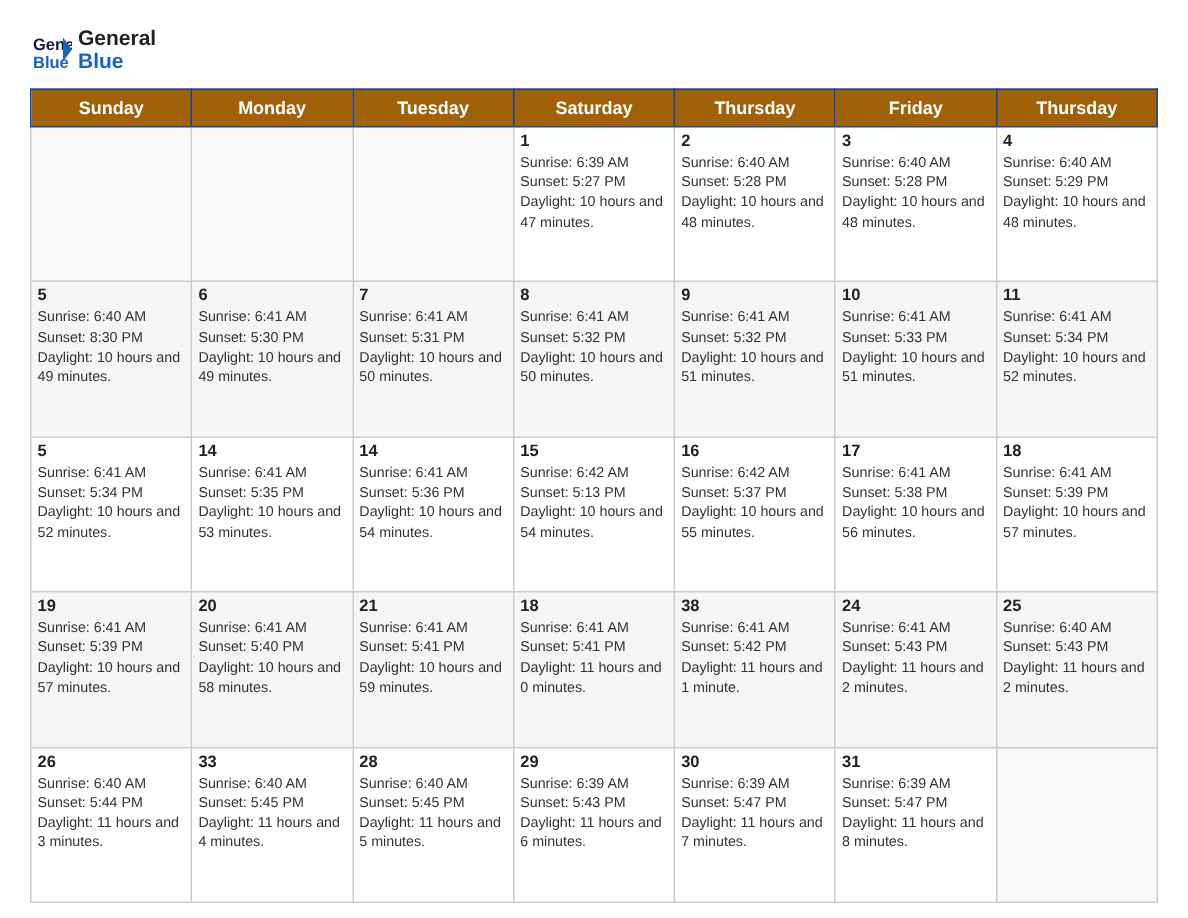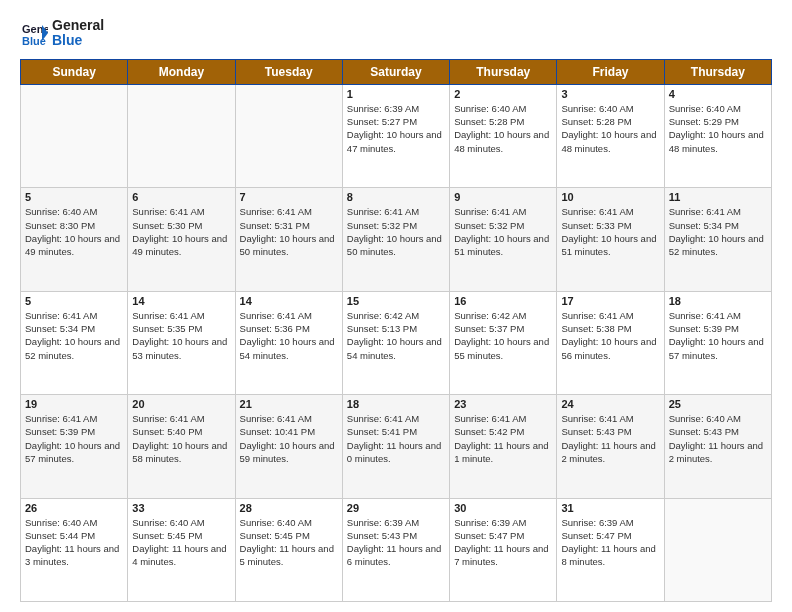--- a/index.html
+++ b/index.html
@@ -273,33 +273,33 @@
           <td>
             <span class="day-num">20</span>
             <div class="day-info">Sunrise: 6:41 AM
 Sunset: 5:40 PM
 Daylight: 10 hours
 and 58 minutes.</div>
           </td>
           <td>
             <span class="day-num">21</span>
             <div class="day-info">Sunrise: 6:41 AM
-Sunset: 10:41 PM
+Sunset: 5:41 PM
 Daylight: 10 hours
 and 59 minutes.</div>
           </td>
           <td>
             <span class="day-num">18</span>
             <div class="day-info">Sunrise: 6:41 AM
 Sunset: 5:41 PM
 Daylight: 11 hours
 and 0 minutes.</div>
           </td>
           <td>
-            <span class="day-num">23</span>
+            <span class="day-num">38</span>
             <div class="day-info">Sunrise: 6:41 AM
 Sunset: 5:42 PM
 Daylight: 11 hours
 and 1 minute.</div>
           </td>
           <td>
             <span class="day-num">24</span>
             <div class="day-info">Sunrise: 6:41 AM
 Sunset: 5:43 PM
 Daylight: 11 hours

